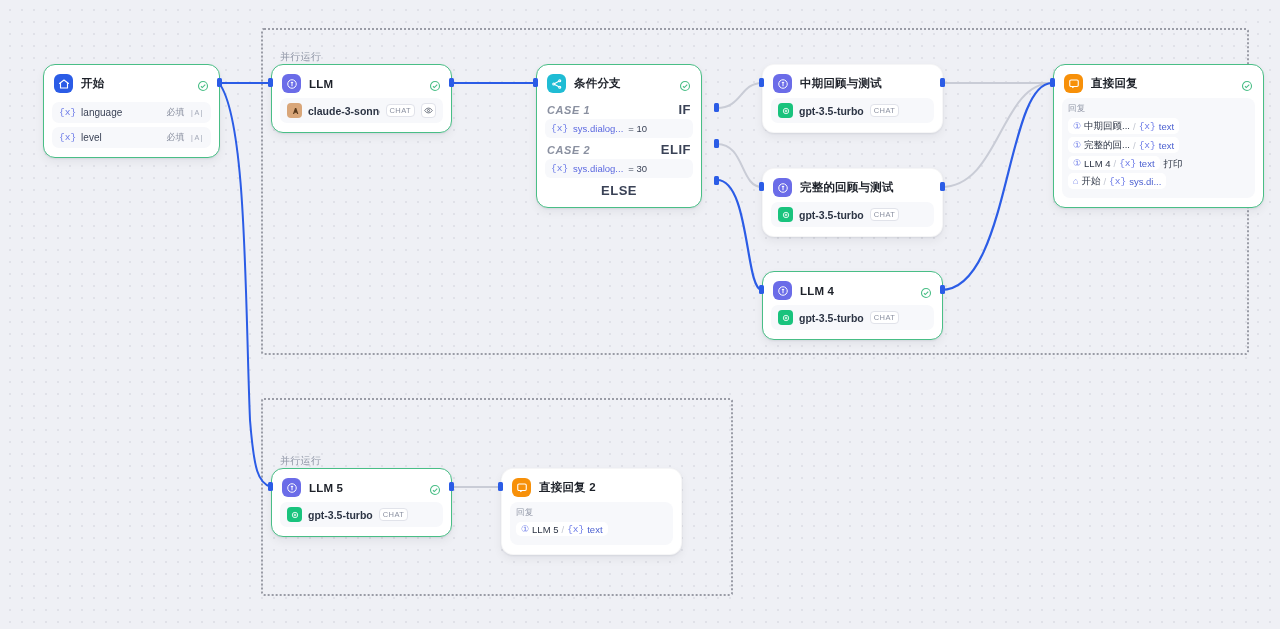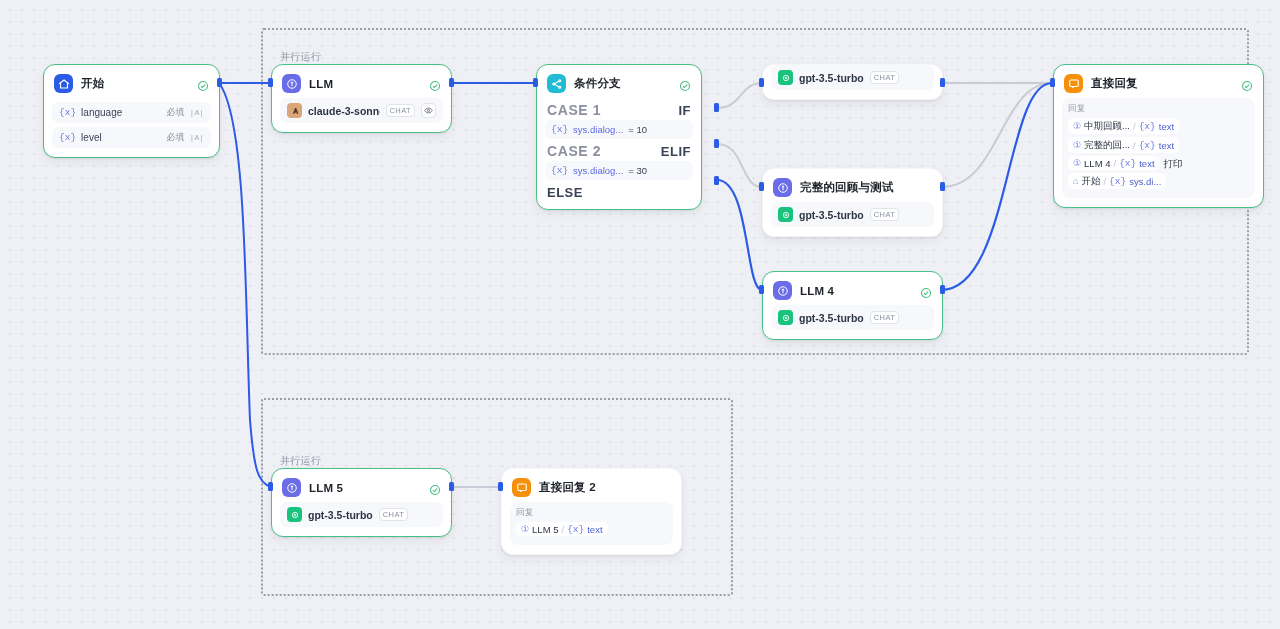--- a/index.html
+++ b/index.html
@@ -177,24 +177,25 @@
   }
 
   
   .case-head {
     display: flex;
     align-items: center;
     justify-content: space-between;
     padding: 4px 2px 2px 2px;
   }
   .case-label {
-    font-size: 14px;
+    font-size: 11px;
     color: #8a90a0;
     letter-spacing: 0.6px;
     font-weight: bold;
+    font-style: italic;
   }
   .case-op {
     font-size: 13px;
     color: #3a4256;
     font-weight: bold;
     letter-spacing: 0.5px;
   }
   .cond-row {
     display:flex;
     align-items:center;
@@ -208,21 +209,21 @@
     color: #5b68e0;
     white-space: nowrap;
   }
   .cond-expr {
     font-size: 9.5px;
     color: #3a4256;
     white-space: nowrap;
   }
   .else-row {
     display:flex;
-    justify-content:flex-start;
+    justify-content:center;
     padding: 5px 2px 0 2px;
   }
 
   
   .ans-box {
     background: #f7f8fb;
     border-radius: 8px;
     padding: 5px 6px 6px 6px;
   }
   .ans-title {
@@ -427,20 +428,30 @@
         <span class="case-op">ELSE</span>
       </div>
     </div>
   </div>
   <div class="handle" style="left:533px; top:78px;"></div>
   <div class="handle" style="left:714px; top:103px;"></div>
   <div class="handle" style="left:714px; top:139px;"></div>
   <div class="handle" style="left:714px; top:176px;"></div>
 
   <div class="node plain" style="left:762px; top:64px; width:181px;">
+    <div class="node-head">
+      <span class="nicon" style="background:#6b6ce8;">
+        <svg width="12" height="12" viewBox="0 0 24 24" fill="none" stroke="#ffffff" stroke-width="2">
+            <circle cx="12" cy="12" r="8.5"></circle>
+            <path d="M12 7.5v9"></path>
+            <path d="M9.6 9.2h4.8"></path>
+          </svg>
+      </span>
+      <span class="ntitle">中期回顾与测试</span>
+    </div>
     <div class="node-body">
       <div class="model-row">
         <span class="model-ico" style="background:#19c37d;">
           <svg width="10" height="10" viewBox="0 0 24 24" fill="none" stroke="#ffffff" stroke-width="2">
               <circle cx="12" cy="12" r="6.5"></circle>
               <circle cx="12" cy="12" r="2.2"></circle>
             </svg>
         </span>
         <span class="model-name">gpt-3.5-turbo</span>
         <span class="chat-badge">CHAT</span>

